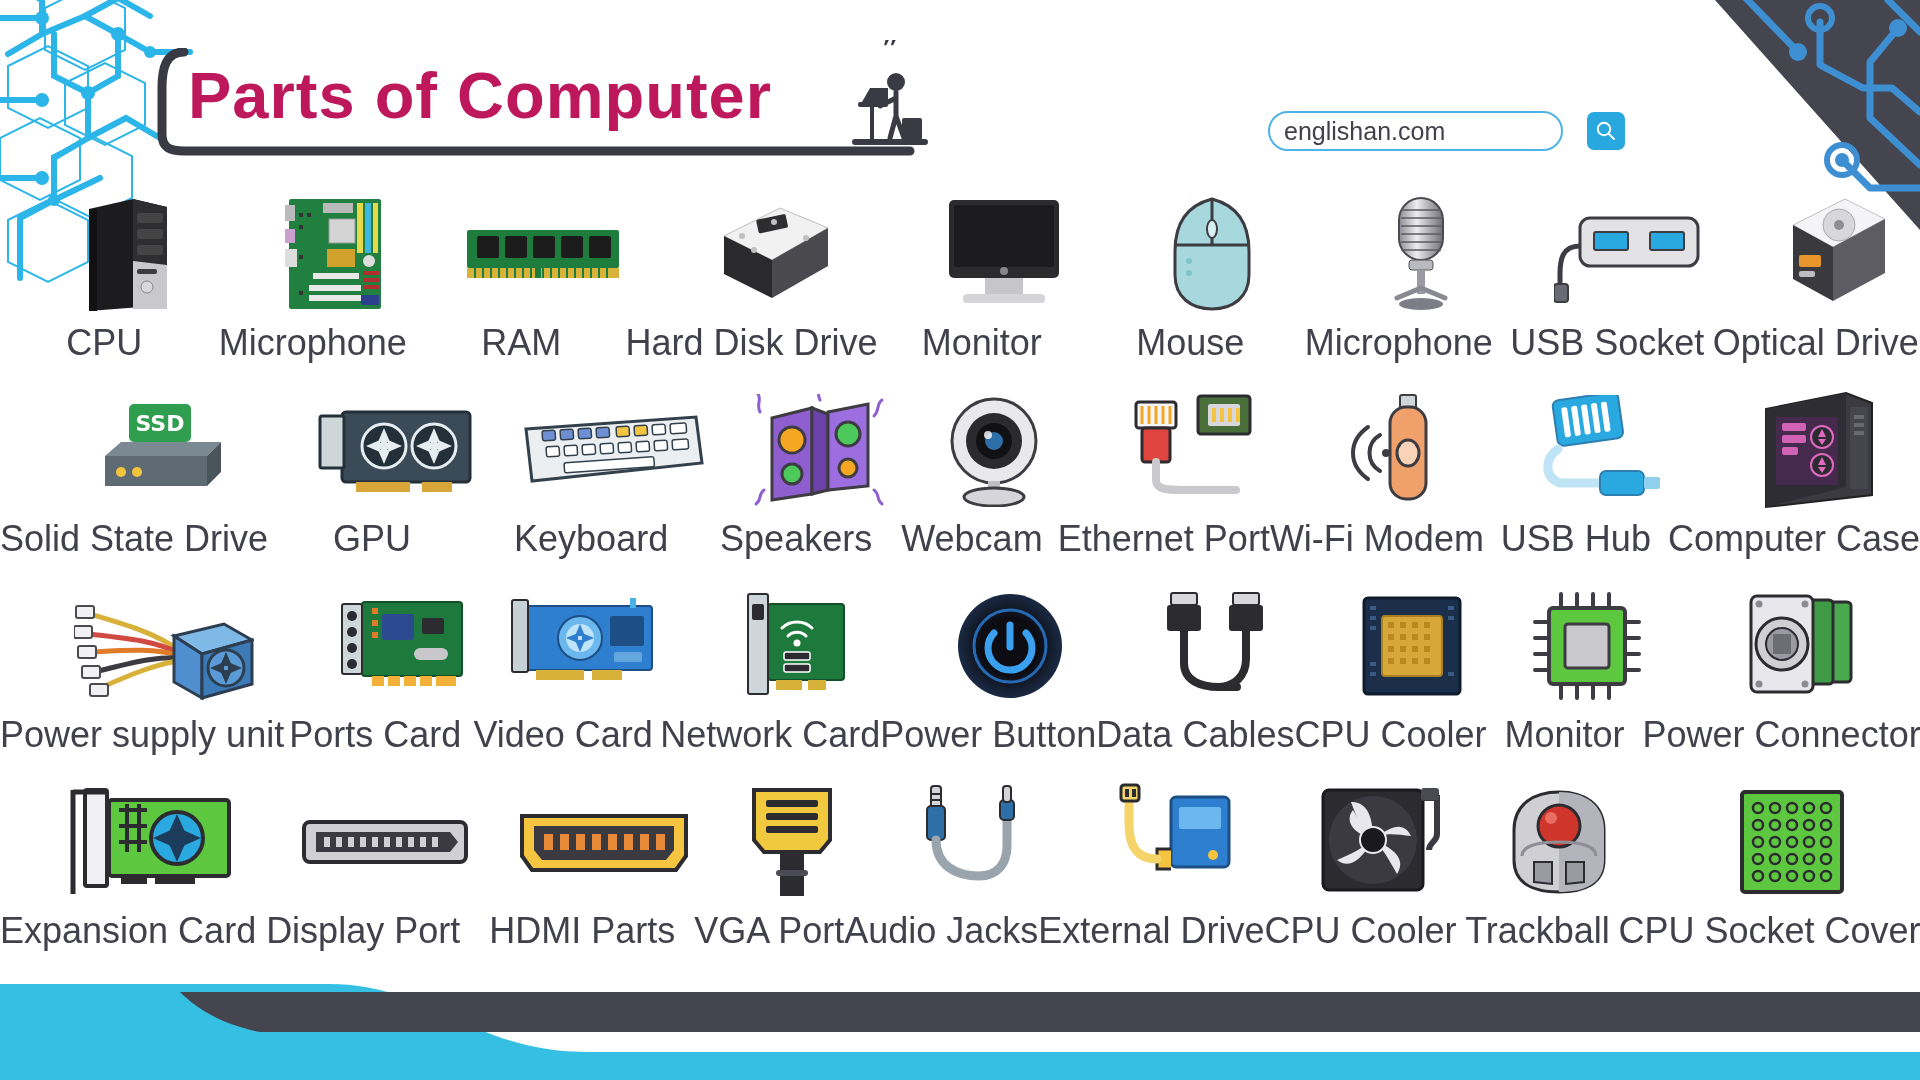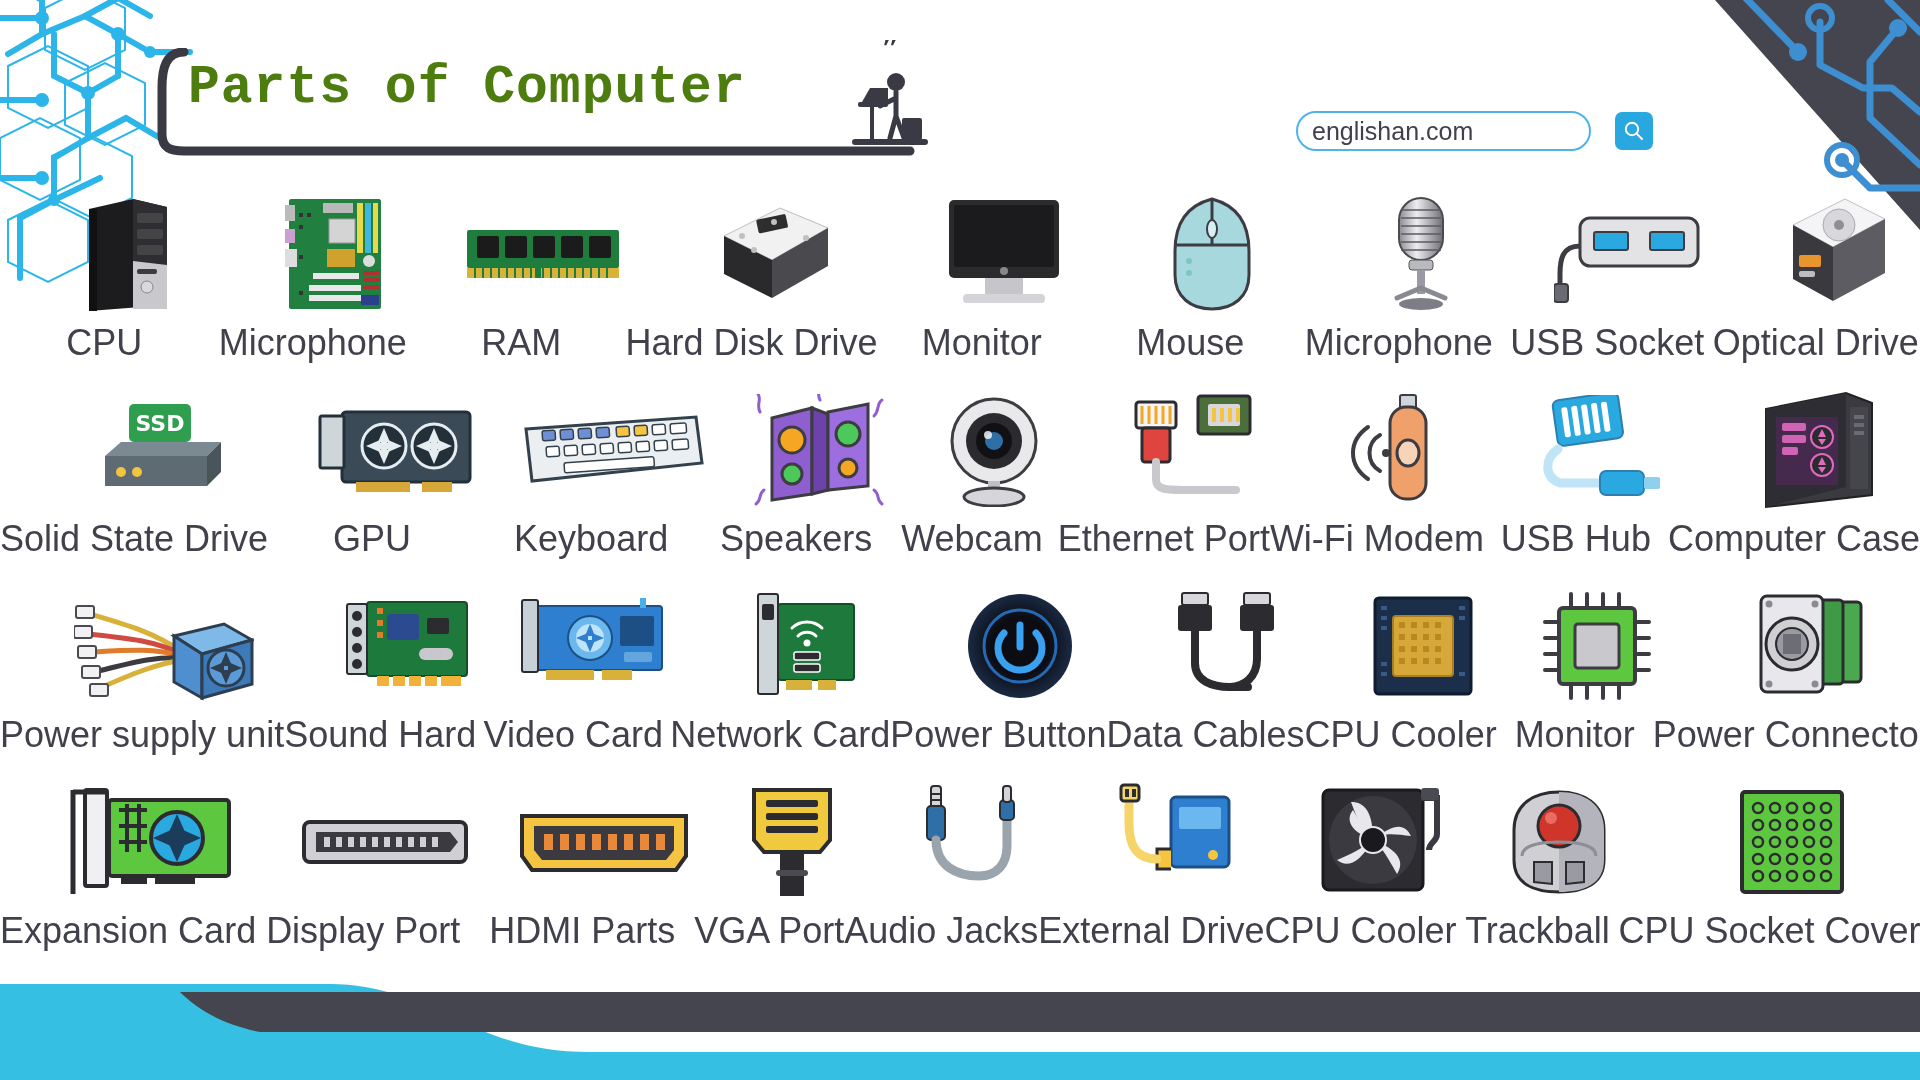--- a/index.html
+++ b/index.html
@@ -37,38 +37,38 @@
   .header {
     position: absolute; left: 0; top: 0;
     width: 1920px; height: 175px;
   }
   .title-wrap {
     position: absolute; left: 150px; top: 48px;
     width: 800px; height: 110px;
   }
   .title-text {
     position: absolute; left: 38px; top: 10px;
-    font-family: Liberation Mono, monospace;
-    font-size: 53px;
+    font-family: Liberation Sans, sans-serif;
+    font-size: 65px;
     font-weight: 700;
-    color: #4d7c0f;
+    color: #be185d;
     letter-spacing: 1px;
     white-space: nowrap;
   }
   .title-bracket {
     position: absolute; left: 0; top: 0;
     width: 780px; height: 110px;
   }
   .title-person {
     position: absolute; left: 700px; top: -8px;
     width: 80px; height: 112px;
   }
 
   .searchbar {
-    position: absolute; left: 1296px; top: 111px;
+    position: absolute; left: 1268px; top: 111px;
     display: flex; align-items: center; gap: 24px;
   }
   .search-input {
     width: 295px; height: 40px;
     border: 2px solid #4fb3e8;
     border-radius: 20px;
     background: #ffffff;
     color: #41414b;
     font-family: "Liberation Sans", sans-serif;
     font-size: 25px;
@@ -669,21 +669,21 @@
                 <rect x="92" y="82" width="12" height="10"></rect>
               <rect x="108" y="82" width="20" height="10"></rect>
             </g>
             <g fill="#e07b2a">
               <rect x="44" y="14" width="6" height="6"></rect>
                 <rect x="44" y="26" width="6" height="6"></rect>
               <rect x="44" y="38" width="6" height="6"></rect>
             </g>
           </svg>
         </div>
-        <div class="cell-label">Sound Hard</div>
+        <div class="cell-label">Ports Card</div>
       </div>
 
       <div class="cell">
         <div class="cell-art">
           <svg width="150" height="104" viewBox="0 0 150 104">
             <rect x="16" y="12" width="126" height="64" rx="3" fill="#2f7fd0" stroke="#1d4f84" stroke-width="2"></rect>
             <rect x="2" y="6" width="16" height="72" rx="2" fill="#c7d0d6" stroke="#2c2c30" stroke-width="2"></rect>
             <circle cx="70" cy="44" r="22" fill="#6ab8ee" stroke="#1d4f84" stroke-width="2"></circle>
             <circle cx="70" cy="44" r="14" fill="#bfe3f8"></circle>
             <g fill="#2f7fd0">

